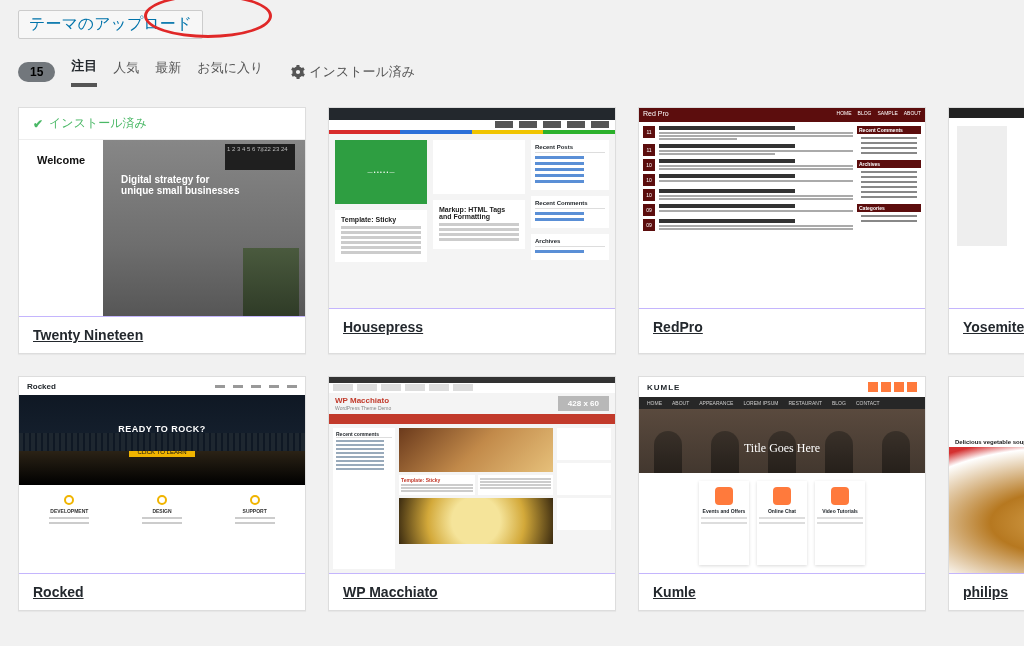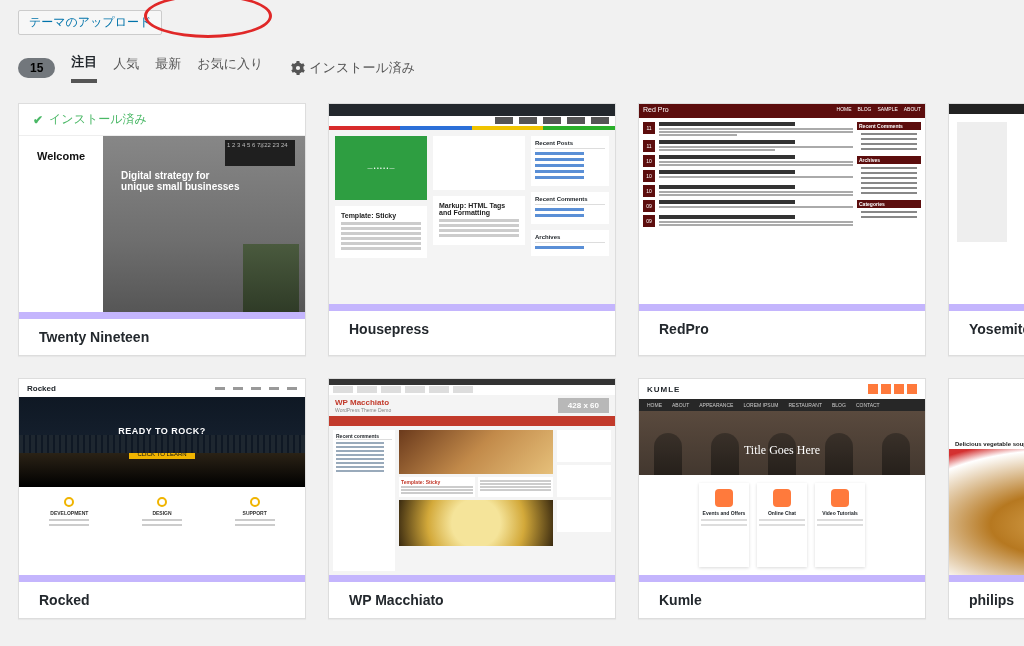--- a/index.html
+++ b/index.html
@@ -18,21 +18,21 @@
     padding: 10px 0 4px;
     position: relative;
   }
   h1.page-title {
     font-size: 22px;
     font-weight: 400;
     color: #23282d;
     margin-right: 6px;
   }
   .upload-btn {
-    font-size: 12px;
+    font-size: 16px;
     color: #0073aa;
     background: #f7f7f7;
     border: 1px solid #ccc;
     padding: 3px 10px;
     border-radius: 2px;
     cursor: pointer;
     position: relative;
     z-index: 2;
   }
   .annotation-circle {
@@ -87,25 +87,26 @@
   .thumb {
     width: 100%;
     height: 200px;
     background: #eee;
     position: relative;
     overflow: hidden;
     font-size: 8px;
   }
   .thumb.row2 { height: 196px; }
   .theme-name {
-    padding: 10px 20px;
+    padding: 10px 14px;
     font-size: 14px;
     font-weight: 600;
     background: #fff;
-    border-top: 7px solid #c4b5fd;
+    border-top: 1px solid #c4b5fd;
+    text-decoration: underline;
   }
   .installed-banner {
     background: #fff;
     color: #4ab866;
     padding: 7px 14px;
     font-size: 12px;
     border-bottom: 1px solid #eee;
     display:flex; align-items:center; gap:6px;
   }
   .check-icon { color:#4ab866; font-weight:bold; }

